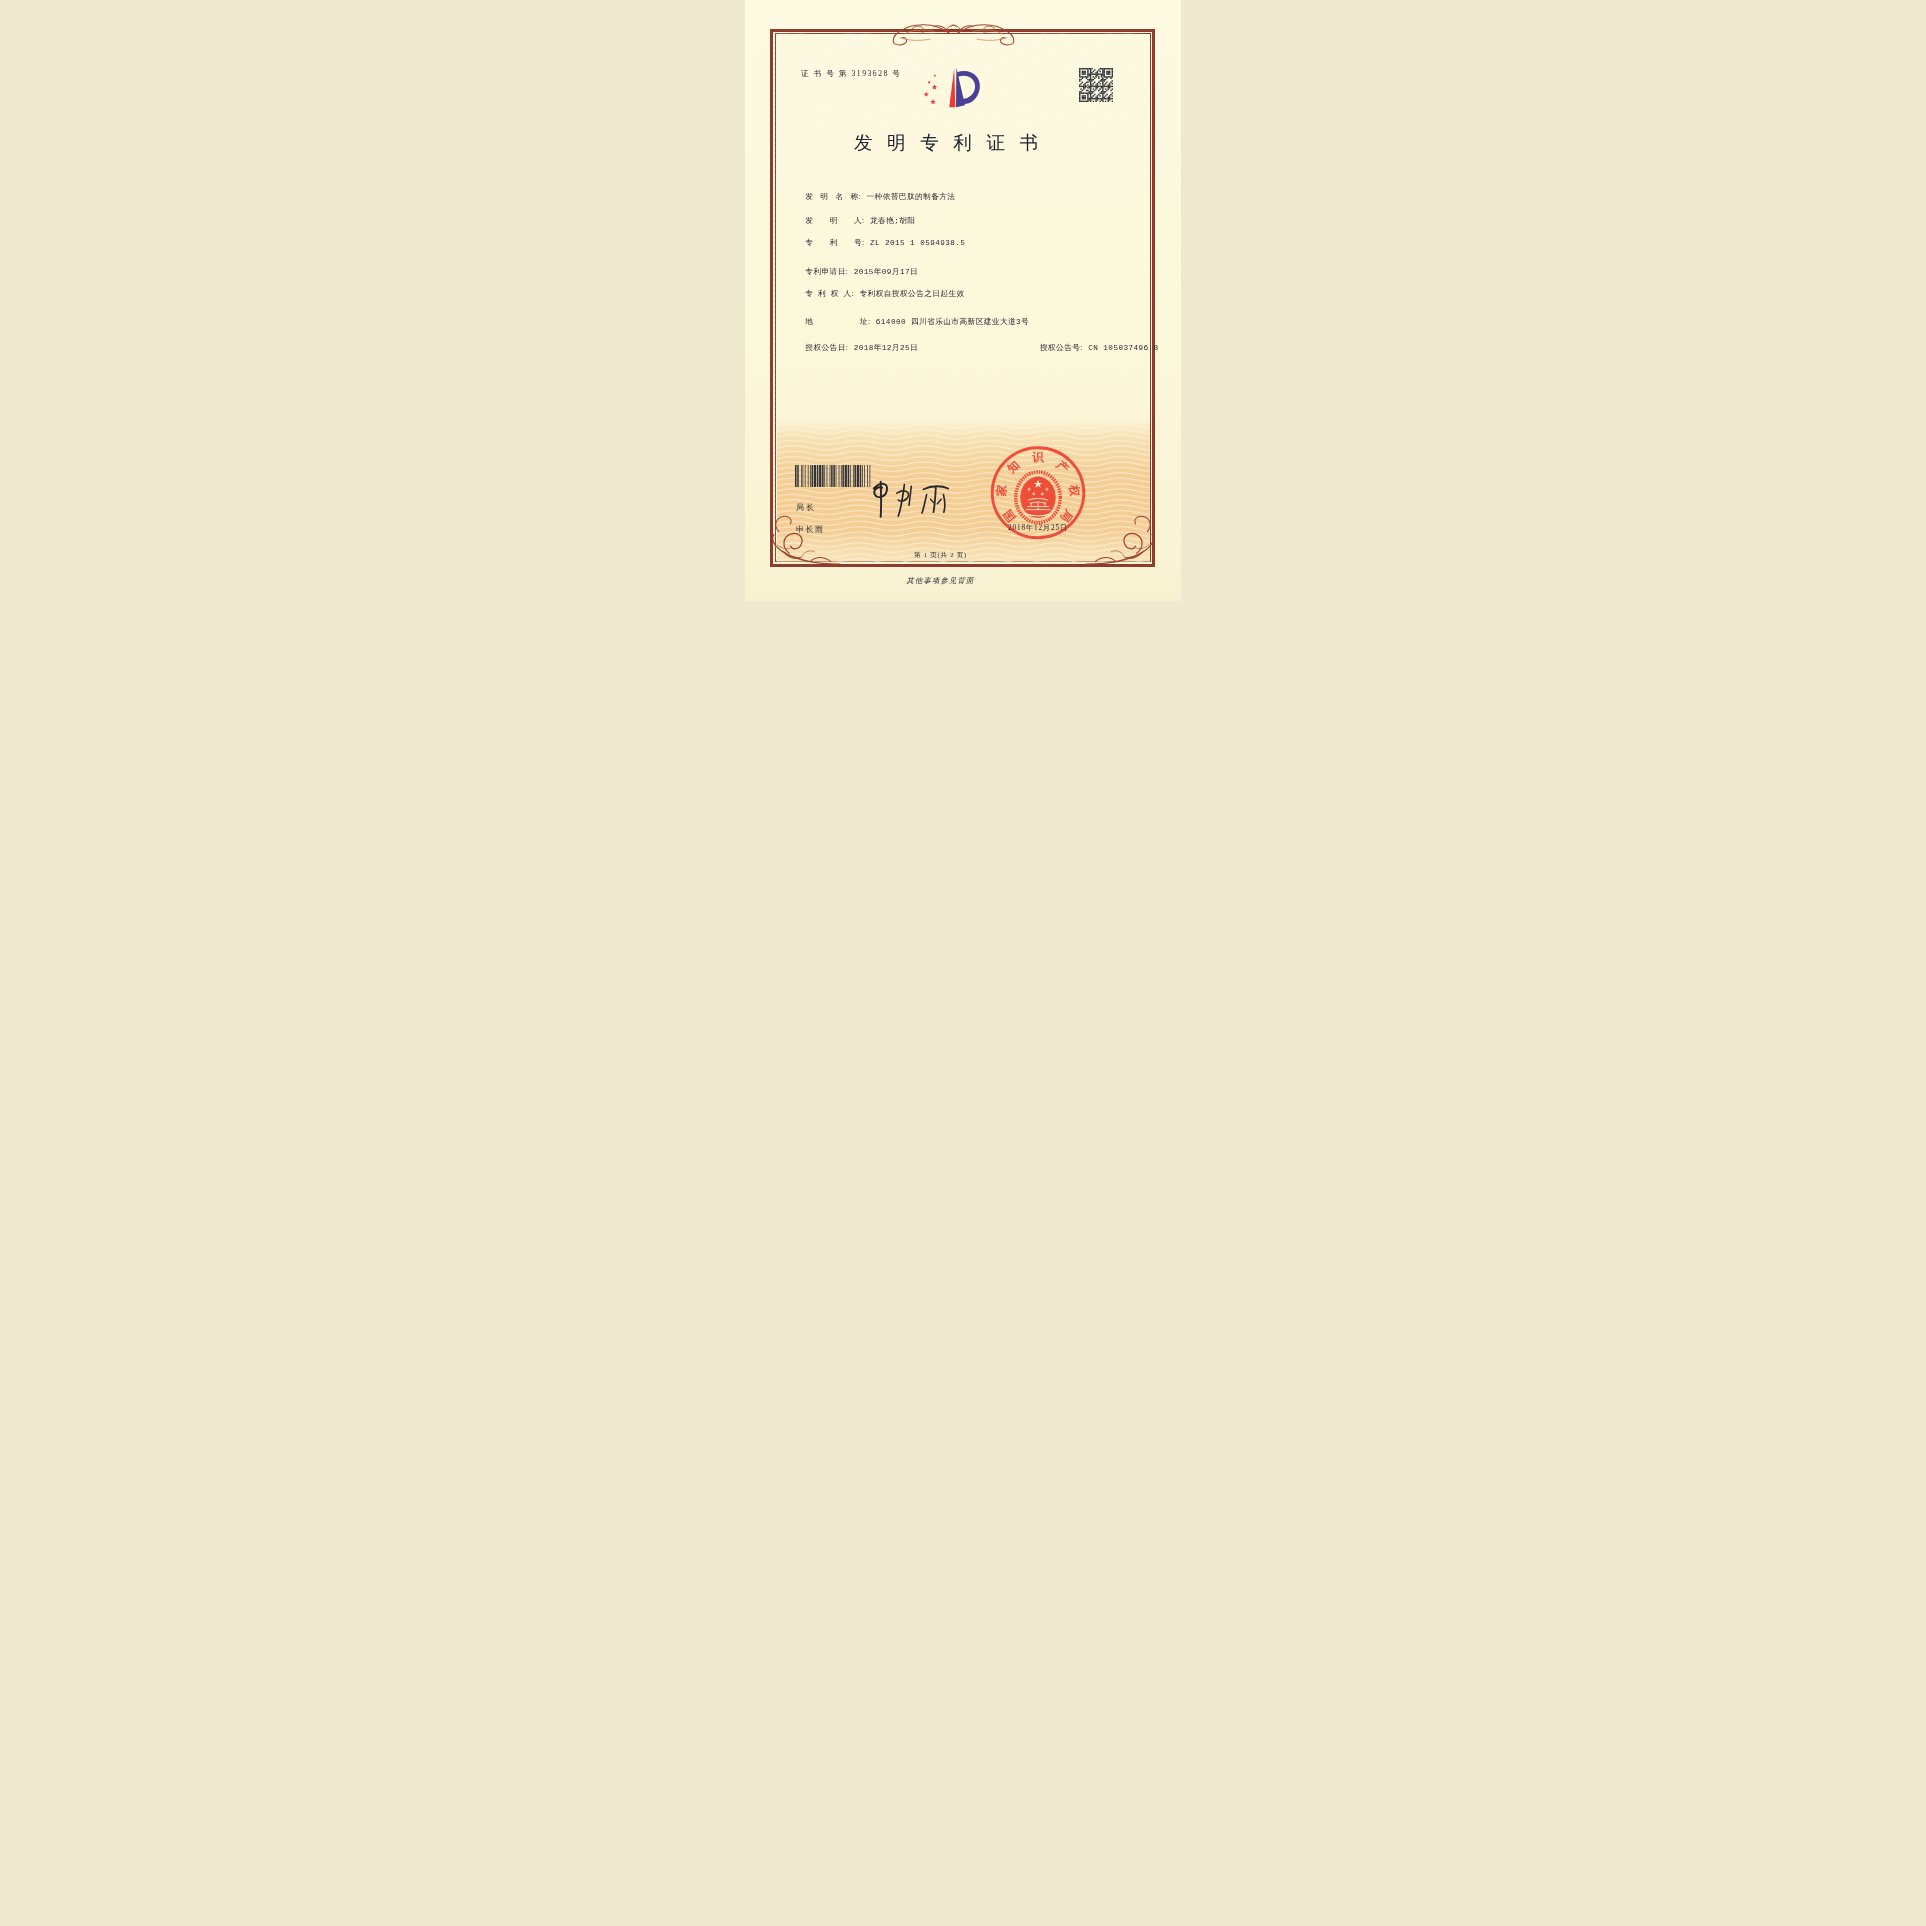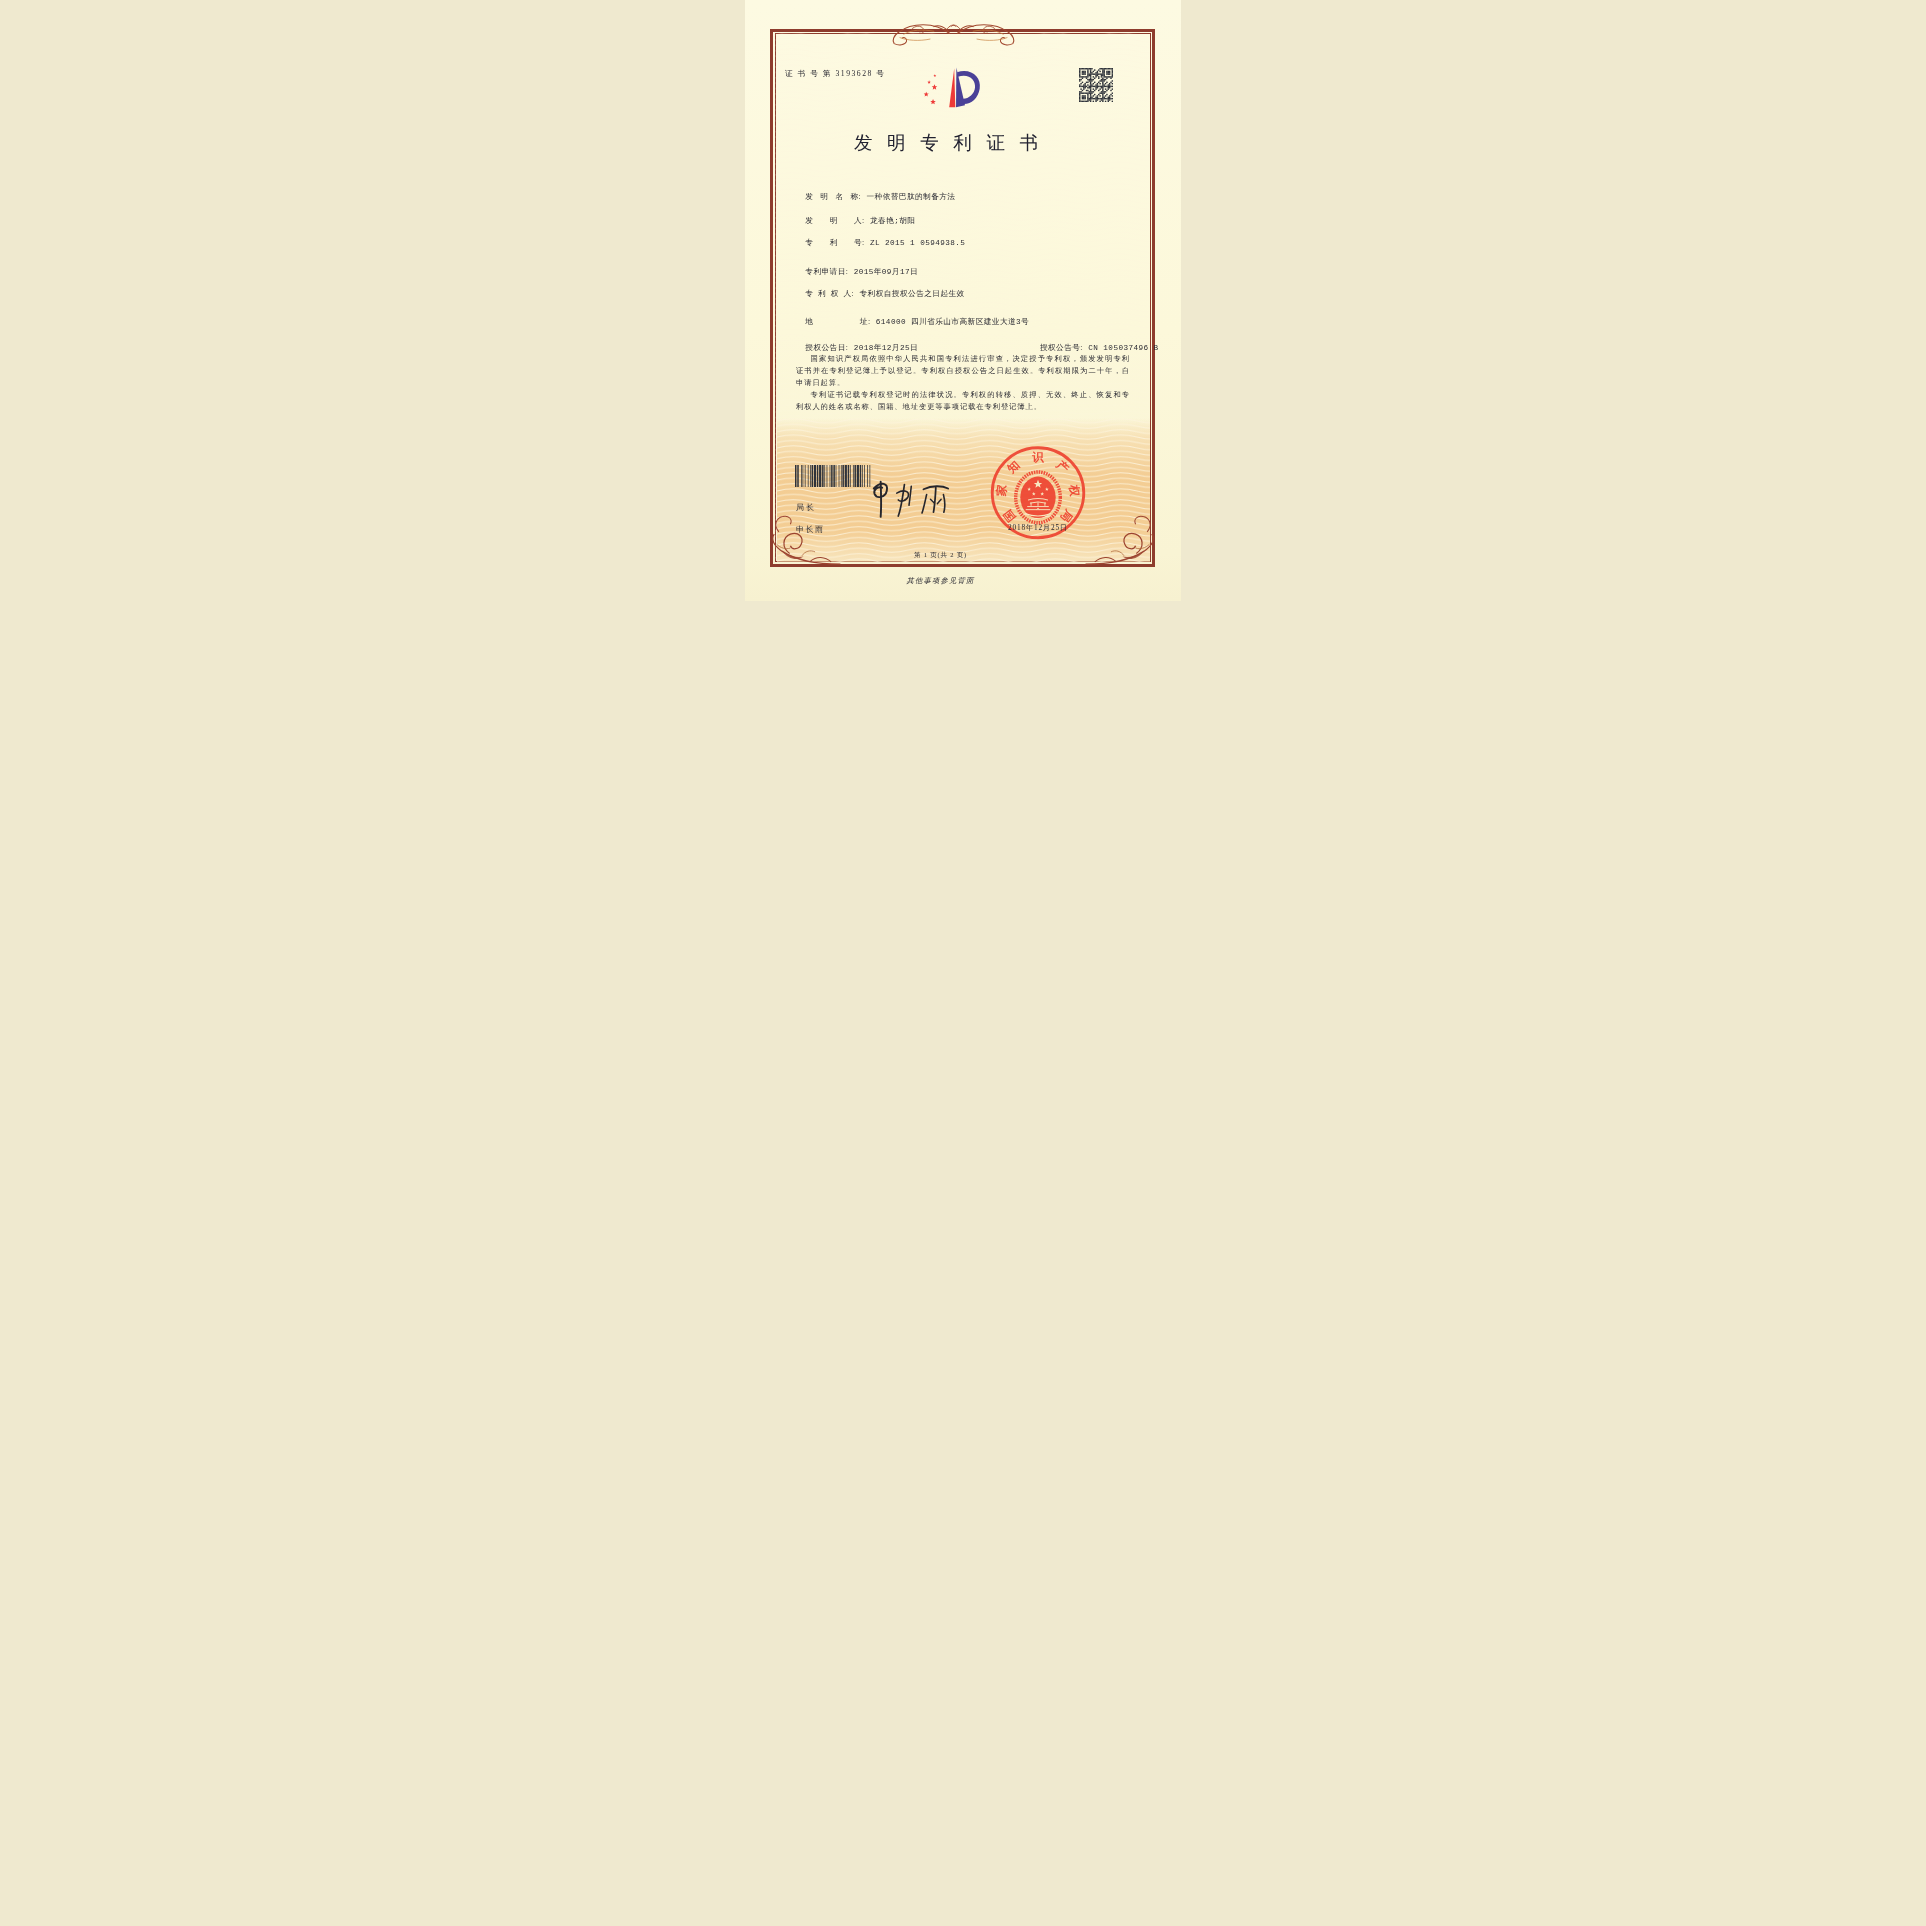--- a/index.html
+++ b/index.html
@@ -8,21 +8,21 @@
         font-family:"Liberation Serif","DejaVu Serif",serif;color:#2b2b33;}
   .abs{position:absolute;}
   
   .frame{position:absolute;left:25px;top:28.5px;width:385px;height:538px;
          border:3.1px solid #8e3c2d;box-sizing:border-box;}
   .frame-in{position:absolute;inset:1.5px;border:0.8px solid #8e3c2d;}
   
   .warm{position:absolute;left:32px;top:418px;width:373px;height:144px;
         background:linear-gradient(180deg,rgba(244,207,151,0) 0%,rgba(244,207,151,.55) 14%,
         rgba(243,203,144,.95) 40%,rgba(243,203,144,.95) 78%,rgba(246,218,172,.55) 100%);}
-  .cert-no{left:40px;top:69px;font-size:7.7px;letter-spacing:1.5px;white-space:pre;}
+  .cert-no{left:56px;top:69px;font-size:7.7px;letter-spacing:1.5px;white-space:pre;}
   .title{left:109px;top:130px;font-size:18.5px;letter-spacing:14.6px;white-space:nowrap;color:#222230;font-weight:400;}
   .row{position:absolute;left:51px;font-size:7.7px;letter-spacing:0.4px;white-space:pre;}
   .lbl{white-space:pre;}
   .val{margin-left:5.4px;font-family:Liberation Mono, monospace;}
   .grant2{position:absolute;left:230px;top:0;}
   .bodytext{position:absolute;left:51px;top:353px;width:334px;font-size:7.3px;line-height:12px;
             letter-spacing:0.9px;text-align:justify;}
   .bodytext p{margin:0;text-indent:2em;}
   .signoff{left:51px;top:502px;font-size:8px;letter-spacing:1.9px;color:#2c2c34;}
   .signoff .nm{margin-top:11px;letter-spacing:1.5px;}
@@ -459,24 +459,20 @@
   <div class="row" style="top:308px">
     <span class="lbl">地                    址:</span><span class="val">614000 四川省乐山市高新区建业大道3号</span>
   </div>
   <div class="row" style="top:334px;width:334px">
     <span class="lbl">授权公告日:</span><span class="val">2018年12月25日</span>
     <span class="grant2">
       <span class="lbl">授权公告号:</span><span class="val">CN 105037496 B</span>
     </span>
   </div>
 
-  <div class="bodytext">
-    <p>国家知识产权局依照中华人民共和国专利法进行审查，决定授予专利权，颁发发明专利证书并在专利登记簿上予以登记。专利权自授权公告之日起生效。专利权期限为二十年，自申请日起算。</p>
-    <p>专利证书记载专利权登记时的法律状况。专利权的转移、质押、无效、终止、恢复和专利权人的姓名或名称、国籍、地址变更等事项记载在专利登记簿上。</p>
-  </div>
 
   <svg class="abs" style="left:50px;top:465px;" width="76" height="22.3" viewBox="0 0 197 58" preserveAspectRatio="none">
     <g id="barcode-bars" fill="#2e323a">
         <rect x="0.00" y="0" width="3.90" height="58"></rect>
         <rect x="5.85" y="0" width="3.90" height="58"></rect>
         <rect x="15.60" y="0" width="1.95" height="58"></rect>
         <rect x="19.50" y="0" width="1.95" height="58"></rect>
         <rect x="25.36" y="0" width="1.95" height="58"></rect>
         <rect x="33.16" y="0" width="1.95" height="58"></rect>
         <rect x="39.01" y="0" width="1.95" height="58"></rect>

